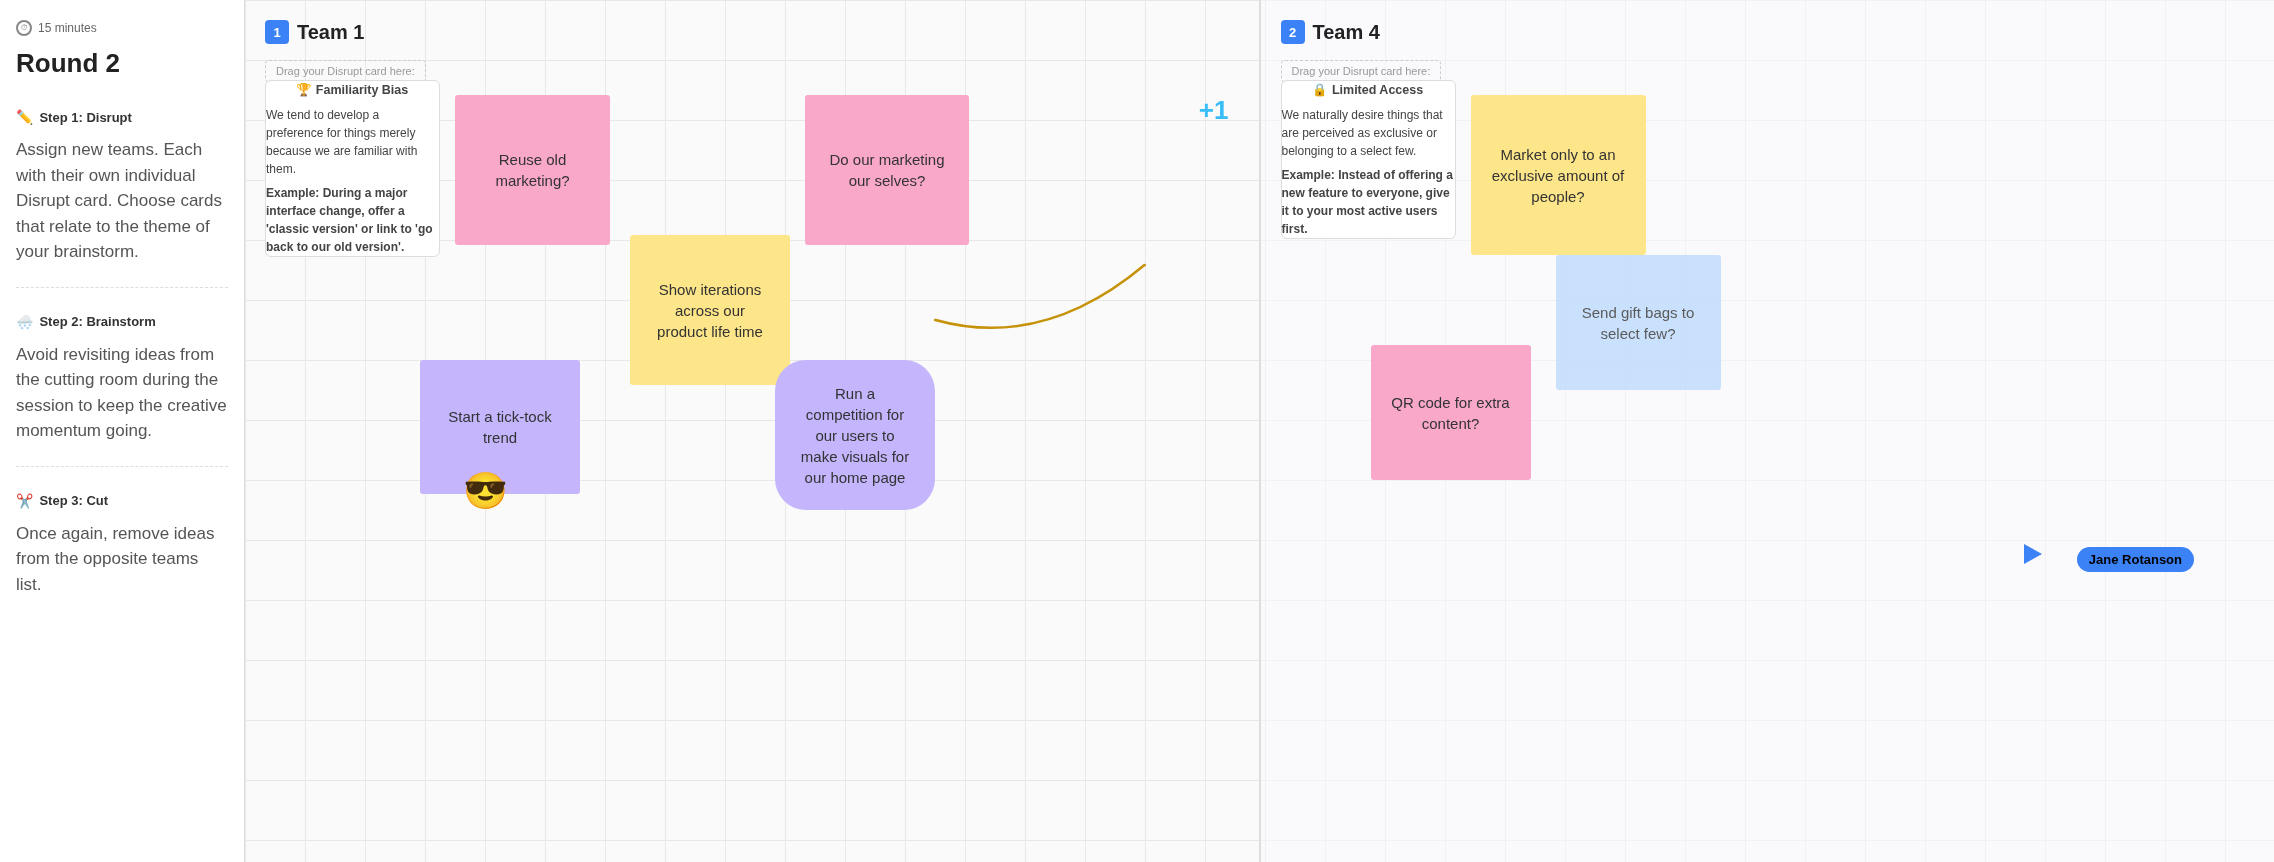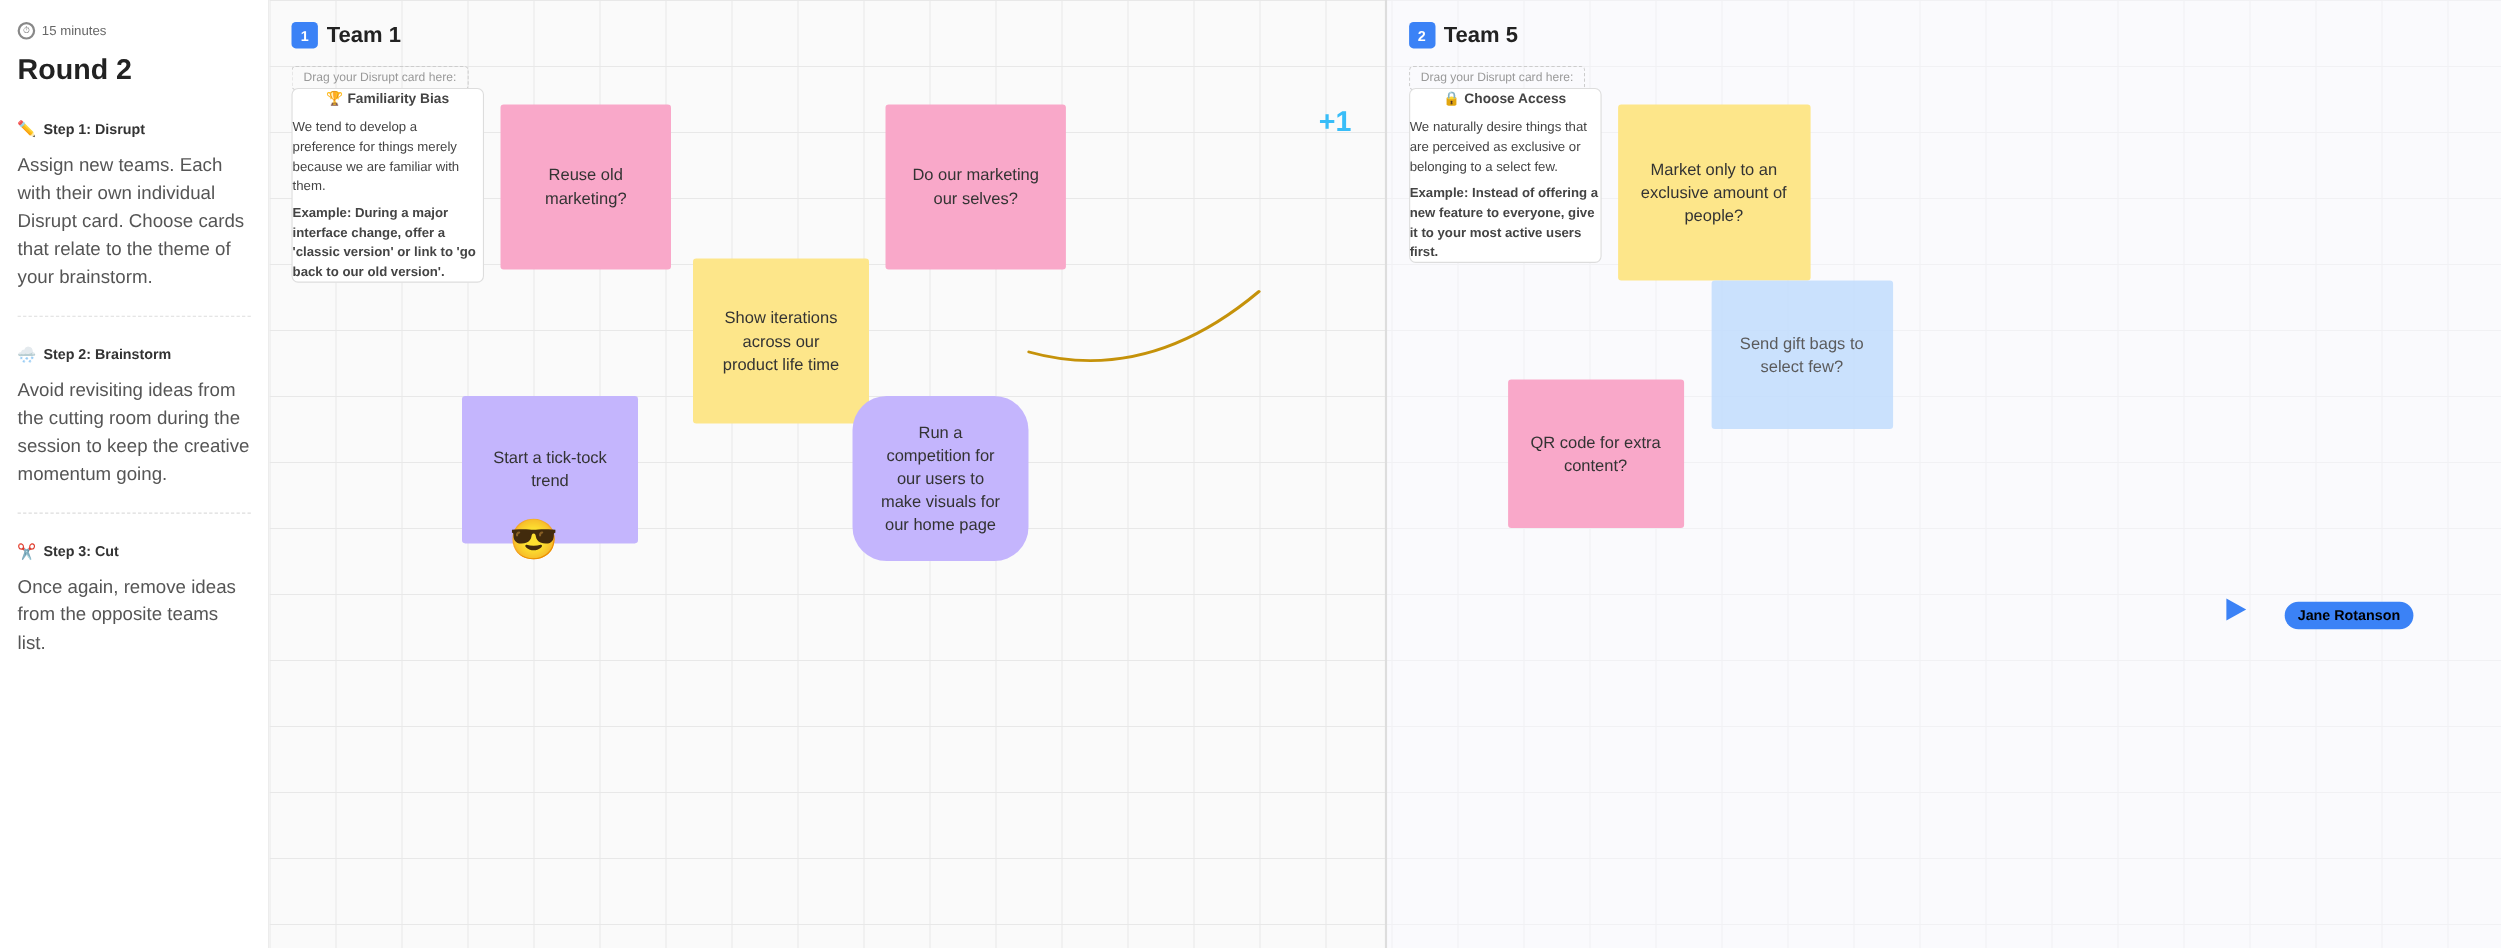--- a/index.html
+++ b/index.html
@@ -373,29 +373,29 @@
         <svg class="curve-svg" viewBox="0 0 800 862" preserveAspectRatio="none" style="position:absolute;top:0;left:0;width:100%;height:862px;pointer-events:none;">
           <path d="M 545 320 Q 630 350 710 265" stroke="#c5920a" stroke-width="2.5" fill="none" stroke-linecap="round"></path>
         </svg>
       </div>
 
       <div class="team-section" style="position:relative; background: rgba(249,249,255,0.5);">
         <div class="team-header">
           <div class="team-number-badge">
             <span>2</span>
           </div>
-          <span class="team-title">Team 5</span>
+          <span class="team-title">Team 4</span>
         </div>
         <div class="drop-hint">Drag your Disrupt card here:</div>
 
         
         <div class="disrupt-card" style="top: 80px; left: 20px; width: 175px;">
           <div class="disrupt-card-title">
             <span>🔒</span>
-            <span>Choose Access</span>
+            <span>Limited Access</span>
           </div>
           <div>We naturally desire things that are perceived as exclusive or belonging to a select few.</div>
           <div class="disrupt-card-example">
             <span>Example: </span><span>Instead of offering a new feature to everyone, give it to your most active users first.</span>
           </div>
         </div>
 
         
         <div class="sticky sticky-yellow" style="top: 95px; left: 210px; width: 175px; height: 160px;">
           <span>Market only to an exclusive amount of people?</span>

